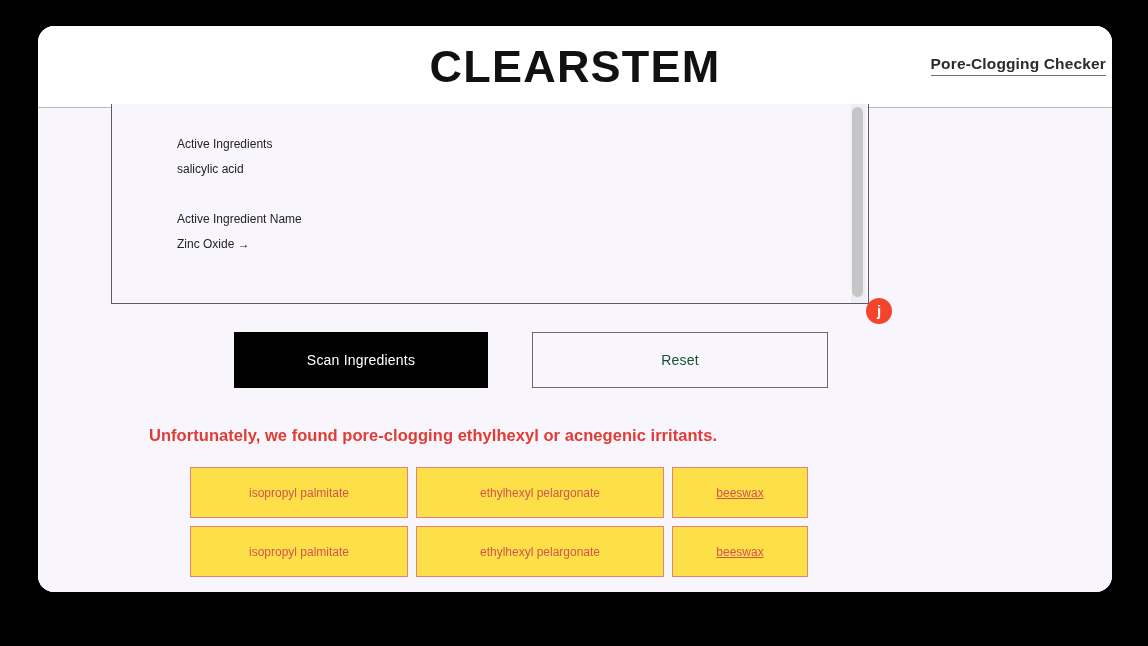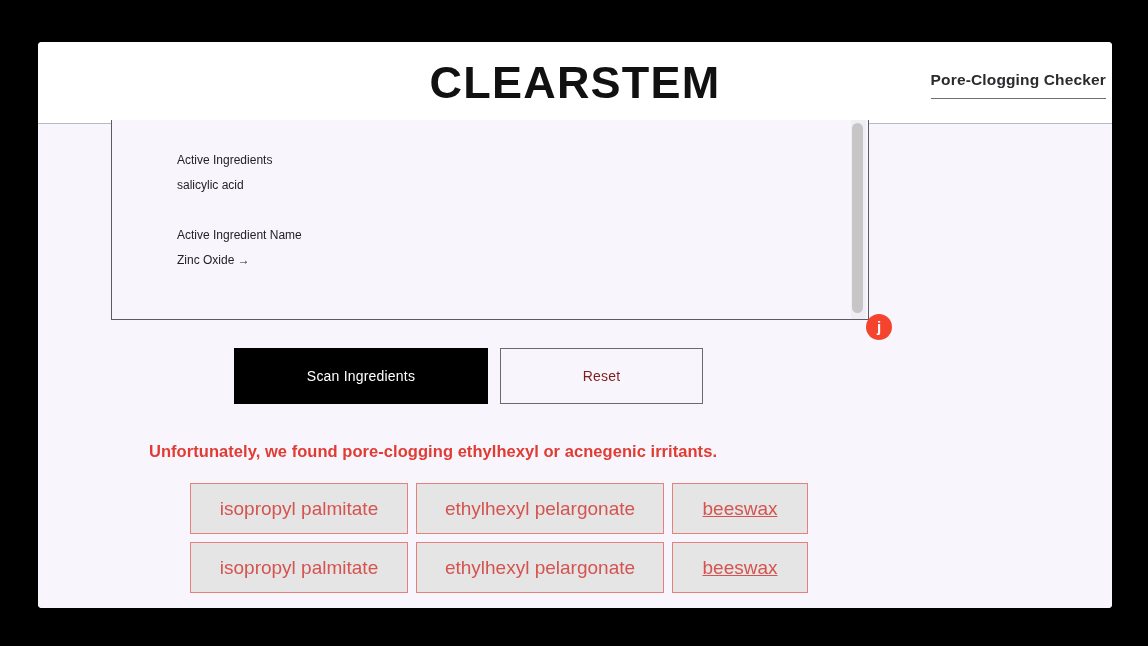--- a/index.html
+++ b/index.html
@@ -15,24 +15,24 @@
     position: relative;
     width: 1148px;
     height: 646px;
     background: #000000;
   }
 
   
   #card {
     position: absolute;
     left: 38px;
-    top: 42px;
+    top: 26px;
     width: 1074px;
     height: 566px;
-    border-radius: 4px;
+    border-radius: 16px;
     background: #f8f6fc;
     overflow: hidden;
   }
 
   
   #card-header {
     position: absolute;
     left: 0;
     top: 0;
     width: 1074px;
@@ -58,21 +58,21 @@
   #header-link {
     position: absolute;
     right: 6px;
     top: 29px;
     font-size: 15.5px;
     font-weight: 600;
     letter-spacing: 0.15px;
     color: #2b2b2f;
     text-decoration: none;
     border-bottom: 1.6px solid #6f6f77;
-    padding-bottom: 9px;
+    padding-bottom: 2px;
     white-space: nowrap;
   }
 
   
   #card-body {
     position: absolute;
     left: 0;
     top: 82px;
     width: 1074px;
     height: 484px;
@@ -156,24 +156,25 @@
     justify-content: center;
     font-family: "Liberation Sans", sans-serif;
   }
   #scan-button {
     width: 254px;
     background: #000000;
     color: #ffffff;
     border: none;
   }
   #reset-button {
-    width: 203px;
-    background: #f8f6fc;
-    color: #7f1d1d;
+    width: 296px;
+    background: #f8f6fc;
+    color: #14532d;
     border: 1.6px solid #6a6a74;
+    margin-left: 32px;
   }
 
   
   #warning-message {
     position: absolute;
     left: 0;
     top: 318px;
     width: 790px;
     text-align: center;
     font-size: 16.5px;
@@ -192,24 +193,24 @@
     gap: 8px;
   }
   .chip-row { display: flex; gap: 8px; }
   .chip {
     height: 51px;
     padding: 0 22px;
     min-width: 0;
     display: flex;
     align-items: center;
     justify-content: center;
-    background: #e5e5e5;
+    background: #fde047;
     border: 1.6px solid #e3817c;
     color: #d35450;
-    font-size: 19px;
+    font-size: 12px;
     font-weight: 400;
     white-space: nowrap;
   }
   .chip.w1 { width: 218px; }
   .chip.w2 { width: 248px; }
   .chip.w3 { width: 136px; text-decoration: underline; }
 </style>
 </head>
 <body>
 

